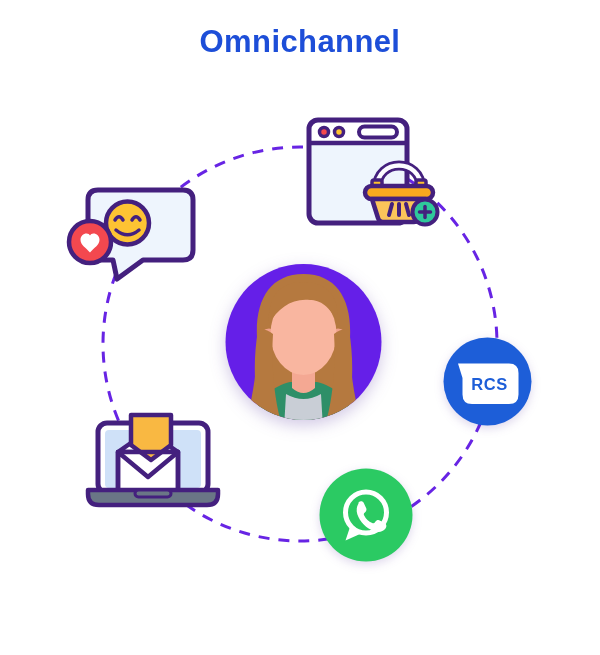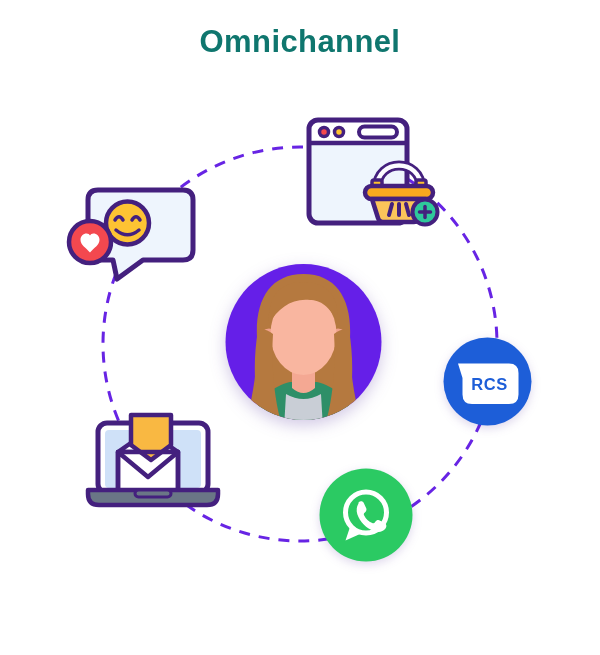--- a/index.html
+++ b/index.html
@@ -2,21 +2,21 @@
 <html><head>
 <meta charset="utf-8">
 <style>
   html,body{margin:0;padding:0;background:#fff;}
   #stage{
     position:relative;width:600px;height:655px;background:#ffffff;
     font-family:"Liberation Sans", sans-serif;overflow:hidden;
   }
   .title{
     position:absolute;top:24px;left:0;width:600px;text-align:center;
-    font-size:31px;font-weight:800;letter-spacing:.4px;color:#0f766e;
+    font-size:31px;font-weight:800;letter-spacing:.4px;color:#1d4ed8;
   }
   .abs{position:absolute;}
   .shadow-soft{filter:drop-shadow(0 5px 8px rgba(70,35,150,.25));}
   .shadow-tiny{filter:drop-shadow(0 3px 5px rgba(70,35,150,.18));}
   svg{display:block;}
   text.rcs{font-family:"Liberation Sans",sans-serif;font-weight:bold;font-size:16.5px;letter-spacing:.5px;}
 </style>
 </head>
 <body>
 

